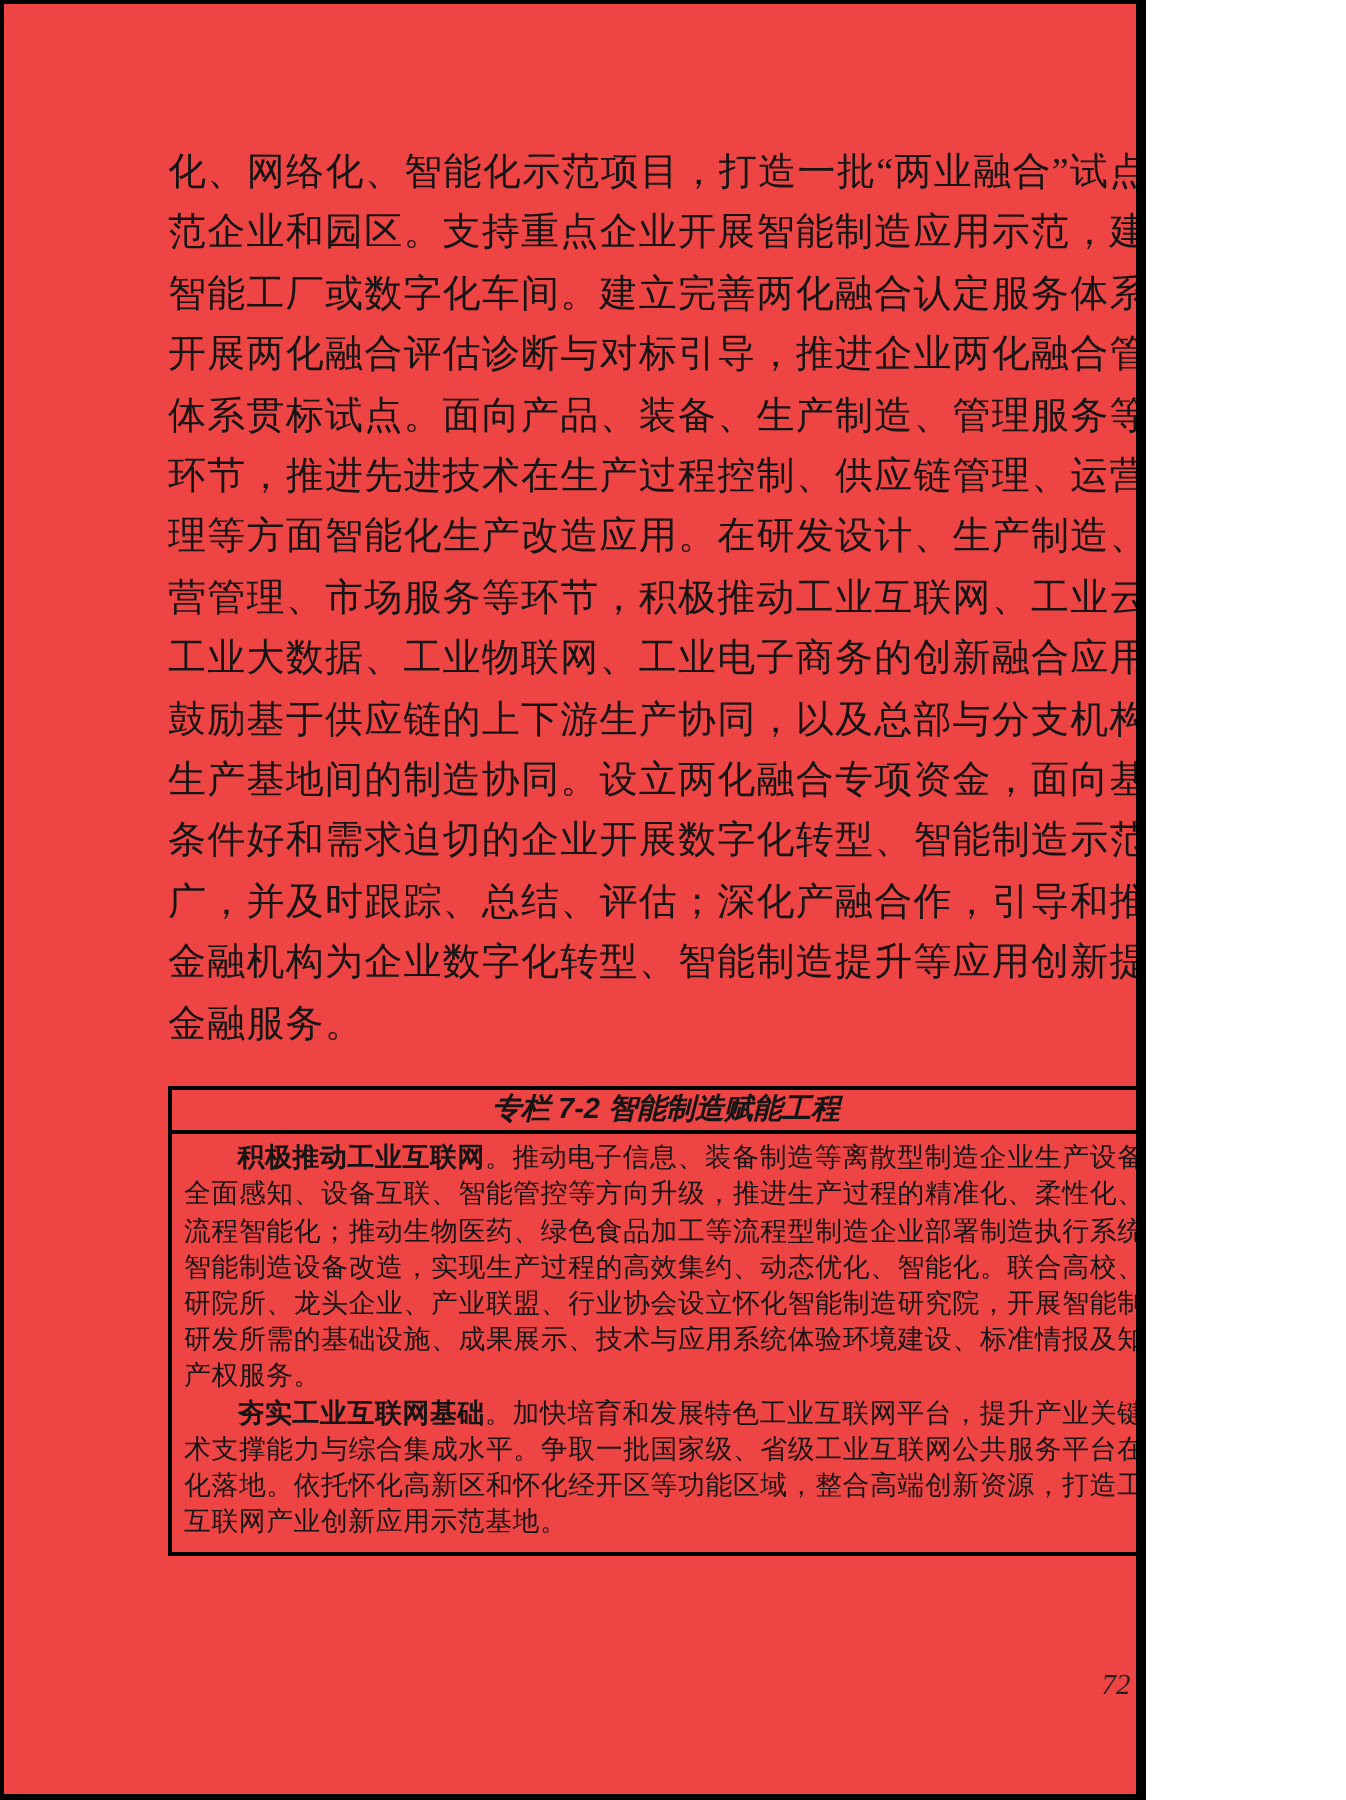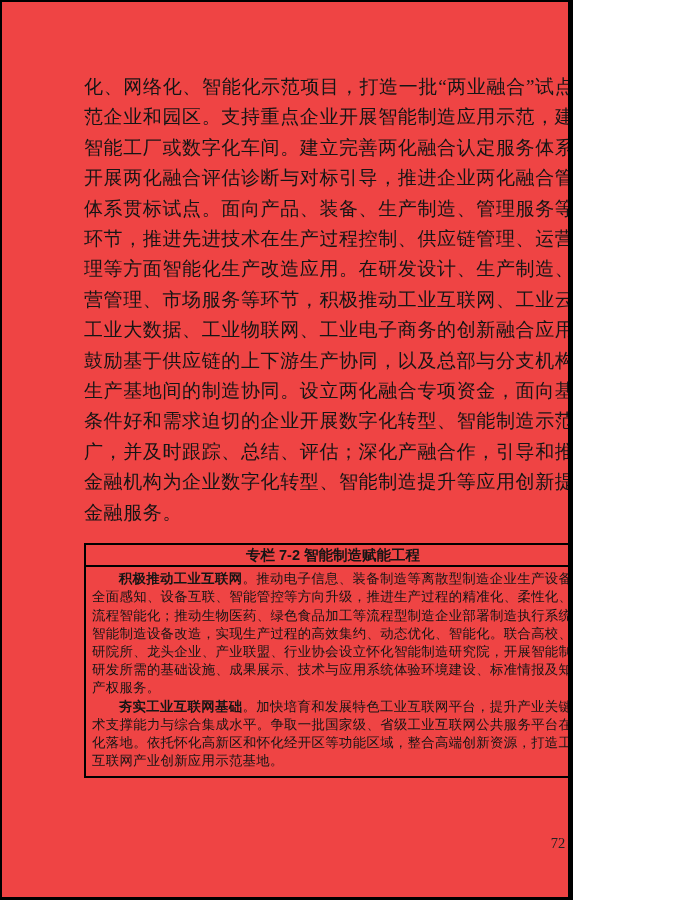--- a/index.html
+++ b/index.html
@@ -41,20 +41,21 @@
     box-sizing: border-box;
   }
   .callout-title {
     text-align: center;
     font-weight: bold;
     font-family: "Liberation Sans", "DejaVu Sans", sans-serif;
     font-size: 14.5px;
     line-height: 18px;
     padding: 1px 12px 1px 0;
     border-bottom: 2px solid #000000;
+    font-style: italic;
   }
   .callout-body {
     padding: 3px 6px 6px 6px;
   }
   .callout-body p {
     margin: 0;
     font-size: 13.4px;
     line-height: 18.2px;
     letter-spacing: 0.3px;
     text-align: justify;
@@ -66,20 +67,21 @@
   }
   .page-number {
     position: absolute;
     left: 540px;
     top: 832px;
     width: 32px;
     text-align: center;
     font-size: 14.5px;
     line-height: 18px;
     color: #222222;
+    font-style: italic;
   }
 </style>
 </head>
 <body>
 
 <div class="page">
   <div class="content">
 
     <p class="main-para">化、网络化、智能化示范项目，打造一批“两业融合”试点示范企业和园区。支持重点企业开展智能制造应用示范，建设智能工厂或数字化车间。建立完善两化融合认定服务体系，开展两化融合评估诊断与对标引导，推进企业两化融合管理体系贯标试点。面向产品、装备、生产制造、管理服务等各环节，推进先进技术在生产过程控制、供应链管理、运营管理等方面智能化生产改造应用。在研发设计、生产制造、运营管理、市场服务等环节，积极推动工业互联网、工业云、工业大数据、工业物联网、工业电子商务的创新融合应用。鼓励基于供应链的上下游生产协同，以及总部与分支机构及生产基地间的制造协同。设立两化融合专项资金，面向基础条件好和需求迫切的企业开展数字化转型、智能制造示范推广，并及时跟踪、总结、评估；深化产融合作，引导和推动金融机构为企业数字化转型、智能制造提升等应用创新提供金融服务。</p>
 

